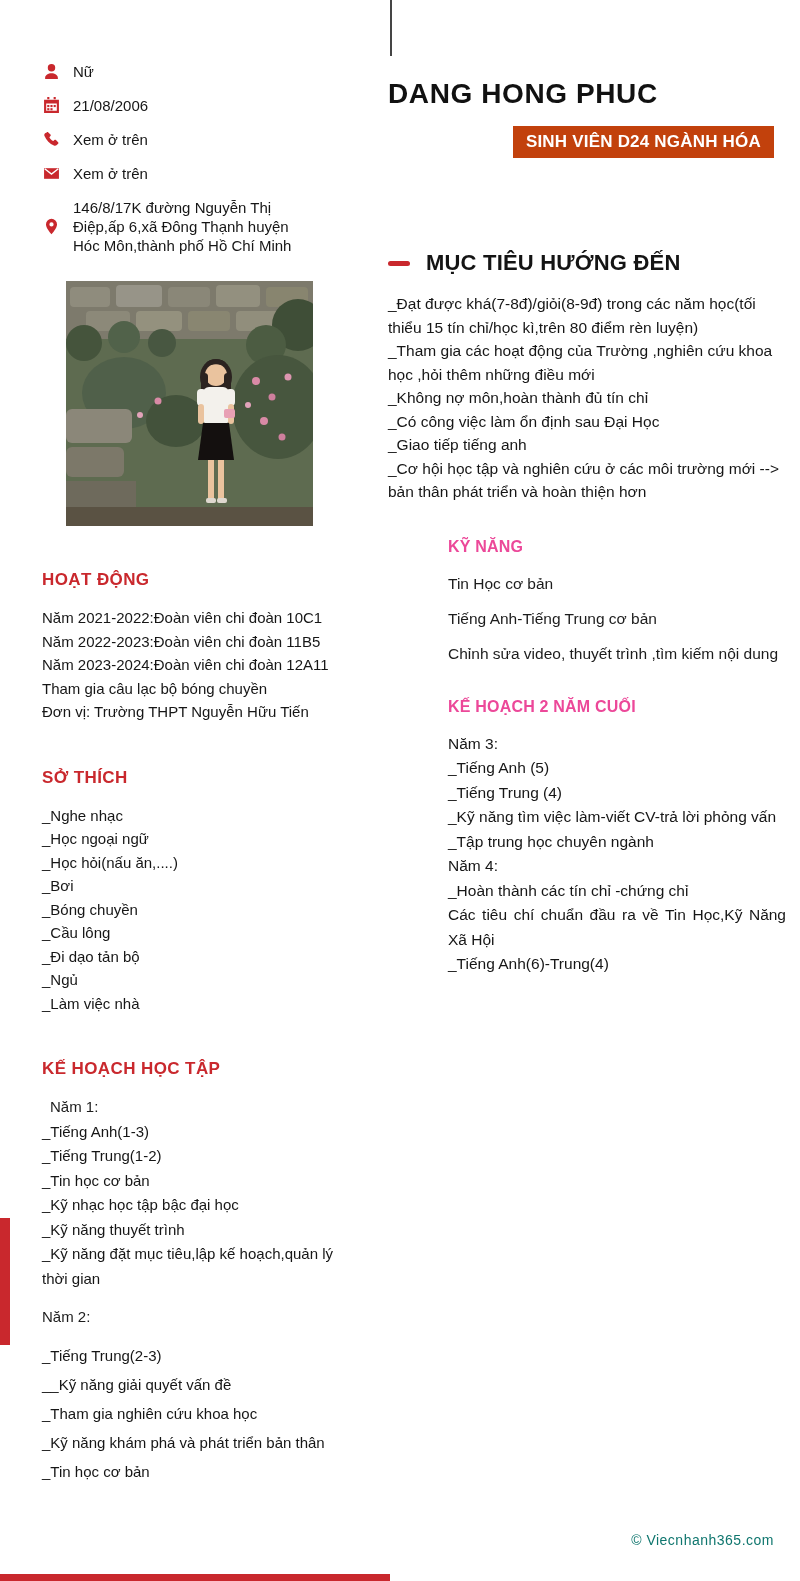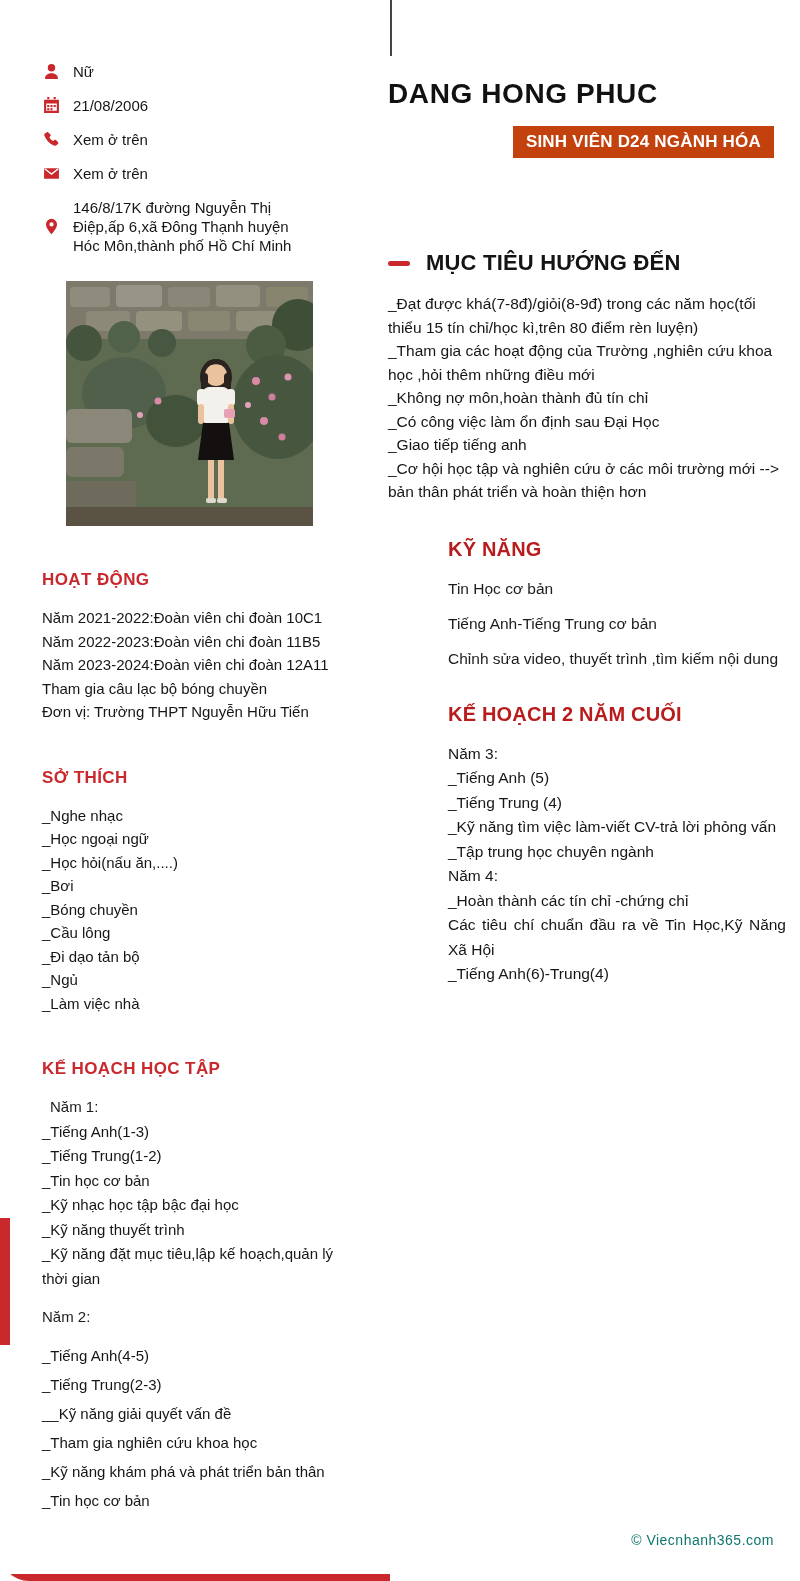--- a/index.html
+++ b/index.html
@@ -1,18 +1,18 @@
 <!DOCTYPE html>
 <html><head>
 <meta charset="utf-8">
 <style>
   html,body{margin:0;padding:0;background:#fff;}
   .page{
     position:relative;width:800px;height:1581px;background:#ffffff;overflow:hidden;
-    font-family:"Liberation Sans", sans-serif;color:#1c1c1c;border-radius:29px;
+    font-family:"Liberation Sans", sans-serif;color:#1c1c1c;
   }
   
   .top-divider{position:absolute;left:390px;top:0;width:2px;height:56px;background:#454545;}
   .side-accent-bar{position:absolute;left:0;top:1218px;width:10px;height:127px;background:#c9282d;}
   .bottom-accent-bar{position:absolute;left:0;bottom:0;width:390px;height:7px;background:#c9282d;}
   
   .left-col{position:absolute;left:42px;top:62px;width:302px;}
   .contact-item{display:flex;align-items:center;gap:13px;margin-bottom:15px;font-size:15px;line-height:19px;}
   .contact-item .icon{flex:0 0 18px;width:18px;height:18px;display:flex;align-items:center;justify-content:center;}
   .contact-item .icon svg{width:17px;height:17px;fill:#c9282d;}
@@ -31,21 +31,21 @@
   .cv-name{font-size:28px;font-weight:700;letter-spacing:.6px;margin:0;color:#111111;}
   .badge-row{text-align:right;margin:16px 12px 0 0;}
   .badge{display:inline-block;background:#c2410c;color:#ffffff;font-size:17px;font-weight:700;padding:6px 13px;letter-spacing:.2px;}
   .objectives{margin-top:92px;}
   .obj-heading{display:flex;align-items:center;}
   .obj-dash{width:22px;height:5px;border-radius:2.5px;background:#c9282d;margin-right:16px;flex:0 0 auto;}
   .obj-heading h2{font-size:22px;font-weight:700;margin:0;color:#141414;letter-spacing:.2px;}
   .obj-lines{margin-top:16px;font-size:15.5px;}
   .obj-lines .line{font-size:15.5px;line-height:23.5px;}
   .sub-section{padding-left:60px;}
-  .sub-section h2{font-size:20px;font-weight:700;color:#b91c1c;margin:0 0 16px 0;letter-spacing:.2px;}
+  .sub-section h2{font-size:16px;font-weight:700;color:#ec4899;margin:0 0 16px 0;letter-spacing:.2px;}
   .skills{margin-top:34px;}
   .skill-item{font-size:15.5px;line-height:24px;margin-bottom:11px;max-width:336px;}
   .final-plan{margin-top:32px;}
   .final-plan .line{font-size:15.5px;line-height:24.5px;max-width:338px;text-align:justify;}
   
   .footer-credit{
     position:absolute;top:1532px;right:26px;
     font-family:Liberation Sans, sans-serif;font-size:14px;letter-spacing:.5px;color:#0f766e;
   }
 </style>
@@ -196,21 +196,20 @@
       <div class="line">_Tiếng Anh(1-3)</div>
           <div class="line">_Tiếng Trung(1-2)</div>
           <div class="line">_Tin học cơ bản</div>
           <div class="line">_Kỹ nhạc học tập bậc đại học</div>
           <div class="line">_Kỹ năng thuyết trình</div>
           <div class="line">_Kỹ năng đặt mục tiêu,lập kế hoạch,quản lý thời gian</div>
         </div>
       <div class="plan-label flush plan-lines-2">Năm 2:</div>
       <div class="plan-lines-2">
 
-      <div class="line">_Tiếng Anh(4-5)</div>
           <div class="line">_Tiếng Trung(2-3)</div>
           <div class="line">__Kỹ năng giải quyết vấn đề</div>
           <div class="line">_Tham gia nghiên cứu khoa học</div>
           <div class="line">_Kỹ năng khám phá và phát triển bản thân</div>
           <div class="line">_Tin học cơ bản</div>
         </div>
     </section>
 
   </aside>
 

